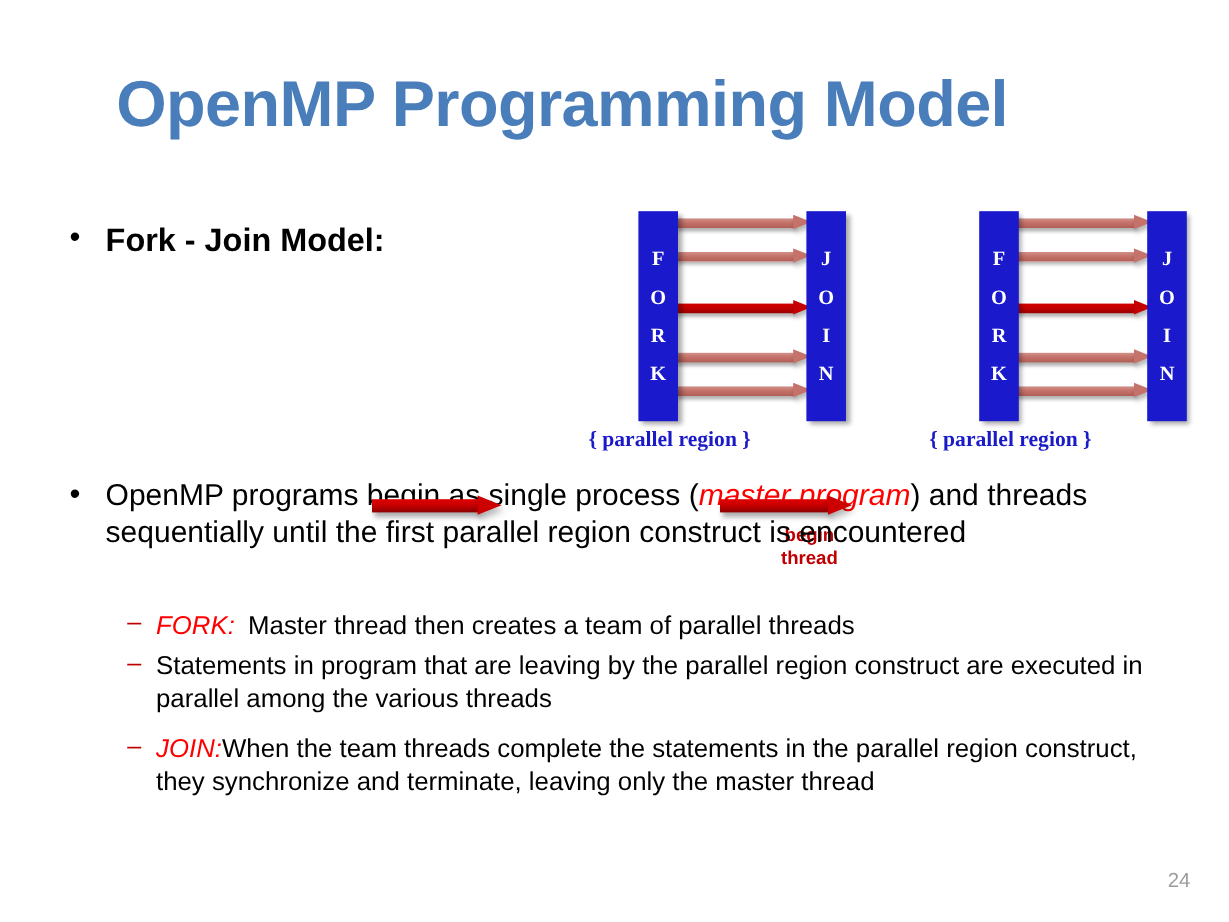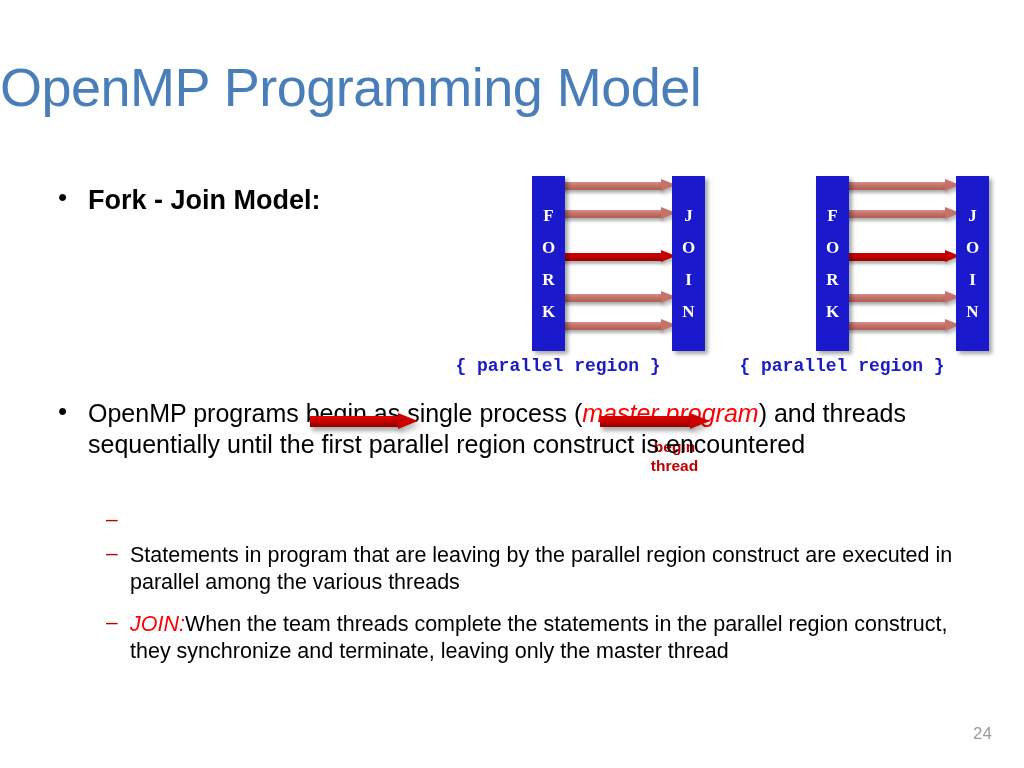--- a/index.html
+++ b/index.html
@@ -16,23 +16,23 @@
     font-family: "Liberation Sans", sans-serif;
     color: #000000;
   }
 
   
   #slide-title {
     position: absolute;
     left: 0;
     top: 56px;
     width: 840px;
-    text-align: left;
+    text-align: right;
     font-size: 54px;
-    font-weight: 400;
+    font-weight: 700;
     color: #4A7EBB;
     letter-spacing: -0.5px;
     white-space: nowrap;
   }
 
   
   .bullet-row {
     position: absolute;
     display: flex;
     align-items: flex-start;
@@ -198,21 +198,21 @@
     font-size: 15.5px;
     line-height: 19px;
   }
 
   .parallel-region-label {
     position: absolute;
     top: 191px;
     width: 296px;
     text-align: center;
     color: #1A1AC8;
-    font-family: Liberation Mono, monospace;
+    font-family: Liberation Serif, serif;
     font-weight: bold;
     font-size: 18px;
     white-space: nowrap;
   }
 
   
   #page-number {
     position: absolute;
     right: 32px;
     bottom: 24px;
@@ -326,20 +326,21 @@
   </div>
 </div>
 
 <div class="bullet-row" id="bullet-openmp-programs">
   <span class="bullet-mark">•</span>
   <span class="bullet-text"><span>OpenMP programs begin as single process (</span><span class="em-red">master program</span><span>) and threads sequentially until the first parallel region construct is encountered</span></span>
 </div>
 
 <div class="bullet-row" id="sub-bullet-fork">
   <span class="bullet-mark dash">–</span>
+  <span class="bullet-text sub"><span class="em-red">FORK:</span><span style="margin-left:11px">Master thread then creates a team of parallel threads</span></span>
 </div>
 
 <div class="bullet-row" id="sub-bullet-statements">
   <span class="bullet-mark dash">–</span>
   <span class="bullet-text sub">Statements in program that are leaving by the parallel region construct are executed in parallel among the various threads</span>
 </div>
 
 <div class="bullet-row" id="sub-bullet-join">
   <span class="bullet-mark dash">–</span>
   <span class="bullet-text sub"><span class="em-red">JOIN:</span><span style="">When the team threads complete the statements in the parallel region construct, they synchronize and terminate, leaving only the master thread</span></span>

